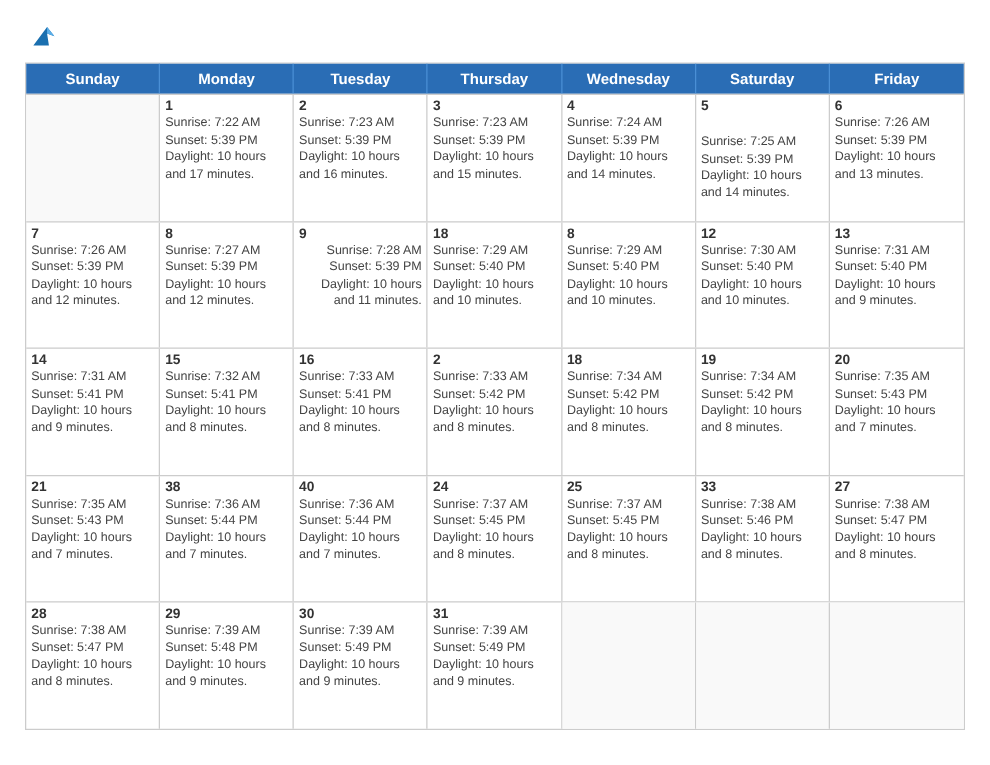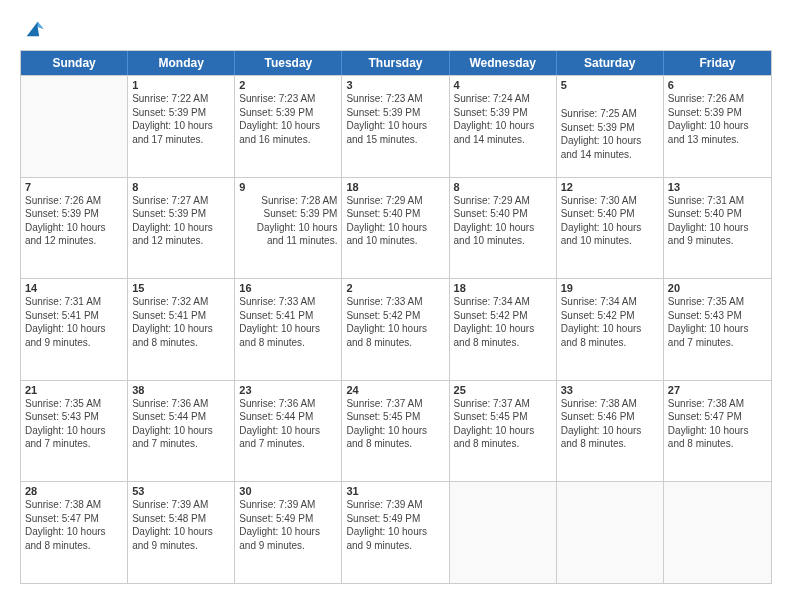--- a/index.html
+++ b/index.html
@@ -280,21 +280,21 @@
 Sunset: 5:43 PM
 Daylight: 10 hours and 7 minutes.</div>
           </div>
           <div class="cal-cell">
             <span class="day-num">38</span>
             <div class="cell-text" style="white-space: pre-line;">Sunrise: 7:36 AM
 Sunset: 5:44 PM
 Daylight: 10 hours and 7 minutes.</div>
           </div>
           <div class="cal-cell">
-            <span class="day-num">23</span>
+            <span class="day-num">40</span>
             <div class="cell-text" style="white-space: pre-line;">Sunrise: 7:36 AM
 Sunset: 5:44 PM
 Daylight: 10 hours and 7 minutes.</div>
           </div>
           <div class="cal-cell">
             <span class="day-num">24</span>
             <div class="cell-text" style="white-space: pre-line;">Sunrise: 7:37 AM
 Sunset: 5:45 PM
 Daylight: 10 hours and 8 minutes.</div>
           </div>
@@ -318,21 +318,21 @@
           </div>
         </div>
         <div class="cal-row">
           <div class="cal-cell">
             <span class="day-num">28</span>
             <div class="cell-text" style="white-space: pre-line;">Sunrise: 7:38 AM
 Sunset: 5:47 PM
 Daylight: 10 hours and 8 minutes.</div>
           </div>
           <div class="cal-cell">
-            <span class="day-num">53</span>
+            <span class="day-num">29</span>
             <div class="cell-text" style="white-space: pre-line;">Sunrise: 7:39 AM
 Sunset: 5:48 PM
 Daylight: 10 hours and 9 minutes.</div>
           </div>
           <div class="cal-cell">
             <span class="day-num">30</span>
             <div class="cell-text" style="white-space: pre-line;">Sunrise: 7:39 AM
 Sunset: 5:49 PM
 Daylight: 10 hours and 9 minutes.</div>
           </div>

